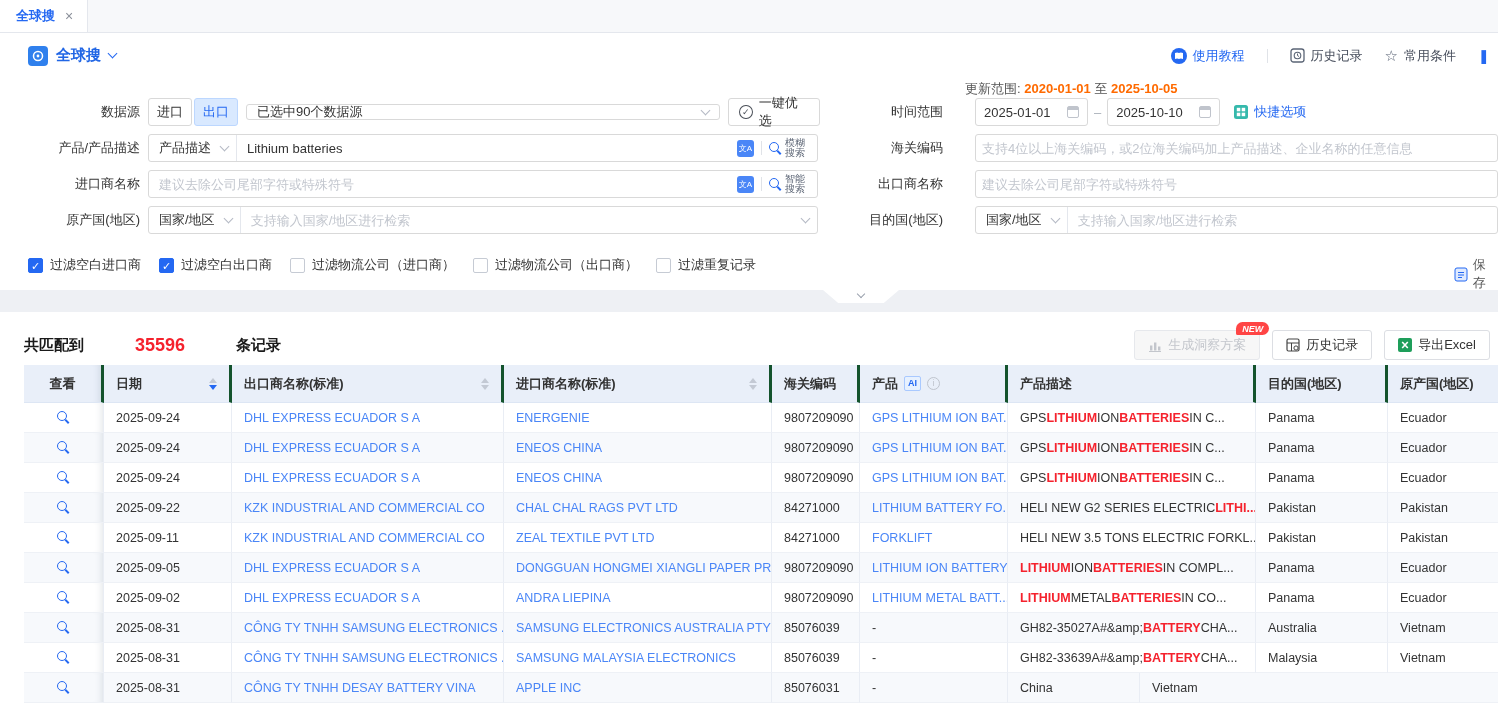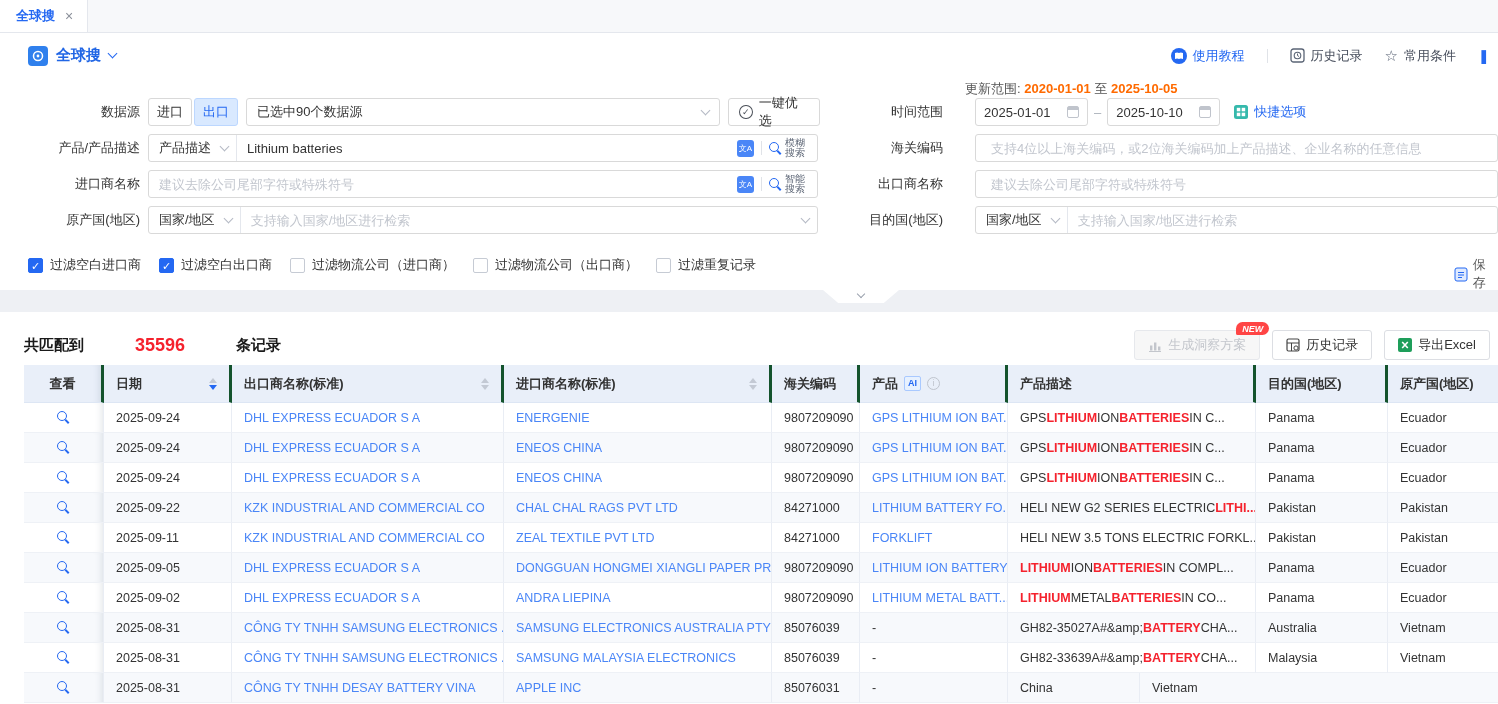--- a/index.html
+++ b/index.html
@@ -34,21 +34,21 @@
   .ctrl.r { left: 975px; }
 
   .update-range { position: absolute; left: 965px; top: 2px; font-size: 13px; color: #555; }
   .update-range b { color: #ff6a00; }
 
   .seg { display: flex; gap: 2px; margin-right: 8px; }
   .seg-btn { width: 44px; height: 28px; line-height: 26px; text-align: center; border: 1px solid #d9d9d9;
     border-radius: 3px; background: #fff; color: #333; cursor: pointer; }
   .seg-btn.active { background: #d9e9ff; color: #2468f2; border-color: #bcd7ff; }
 
-  .selbox { height: 28px; border: 1px solid #d9d9d9; border-radius: 3px; background: #fff; display: flex;
+  .selbox { height: 16px; border: 1px solid #d9d9d9; border-radius: 3px; background: #fff; display: flex;
     align-items: center; padding: 0 10px; gap: 8px; cursor: pointer; }
   .selbox .val { flex: 1; white-space: nowrap; overflow: hidden; }
 
   .btn { height: 28px; border: 1px solid #d9d9d9; border-radius: 3px; background: #fff; display: flex;
     align-items: center; justify-content: center; gap: 6px; padding: 0 10px; cursor: pointer; font-size: 13px; color: #333; }
 
   .igroup { height: 28px; border: 1px solid #d9d9d9; border-radius: 3px; background: #fff; display: flex;
     align-items: stretch; overflow: hidden; }
   .igroup .gsel { display: flex; align-items: center; gap: 10px; padding: 0 8px 0 10px;
     border-right: 1px solid #e4e7ed; white-space: nowrap; cursor: pointer; }
@@ -59,21 +59,21 @@
   .trans-icon { width: 17px; height: 17px; border-radius: 3px; background: #4a86f7; color: #fff;
     font-size: 8px; line-height: 17px; text-align: center; cursor: pointer; }
   .search-mini { display: flex; align-items: center; gap: 3px; cursor: pointer; }
   .search-mini .stxt { width: 24px; font-size: 10px; line-height: 10px; color: #5c6575; word-break: break-all; }
   .mag { position: relative; width: 13px; height: 13px; display: inline-block; }
   .mag::before { content: ""; position: absolute; left: 0; top: 0; width: 8px; height: 8px;
     border: 1.6px solid #2468f2; border-radius: 50%; }
   .mag::after { content: ""; position: absolute; left: 9px; top: 8px; width: 1.8px; height: 5px;
     background: #2468f2; transform: rotate(-45deg); }
 
-  .plain-input { height: 28px; width: 100%; border: 1px solid #d9d9d9; border-radius: 3px; padding: 0 15px;
+  .plain-input { height: 28px; width: 100%; border: 1px solid #d9d9d9; border-radius: 3px; padding: 0 6px;
     font-size: 13px; color: #333; outline: none; font-family: inherit; }
 
   .datebox { width: 113px; height: 28px; border: 1px solid #d9d9d9; border-radius: 3px; display: flex;
     align-items: center; padding: 0 8px; gap: 4px; }
   .datebox input { border: 0; outline: 0; width: 100%; font-size: 13px; color: #333; font-family: inherit; }
   .cal { width: 12px; height: 12px; border: 1px solid #c0c4cc; border-radius: 2px; flex: 0 0 auto;
     background: linear-gradient(#c0c4cc 0 3px, transparent 3px); }
   .dash { margin: 0 6px; color: #aab0ba; }
   .quick { display: flex; align-items: center; gap: 6px; margin-left: 14px; color: #2468f2; cursor: pointer; text-align: center; }
 

